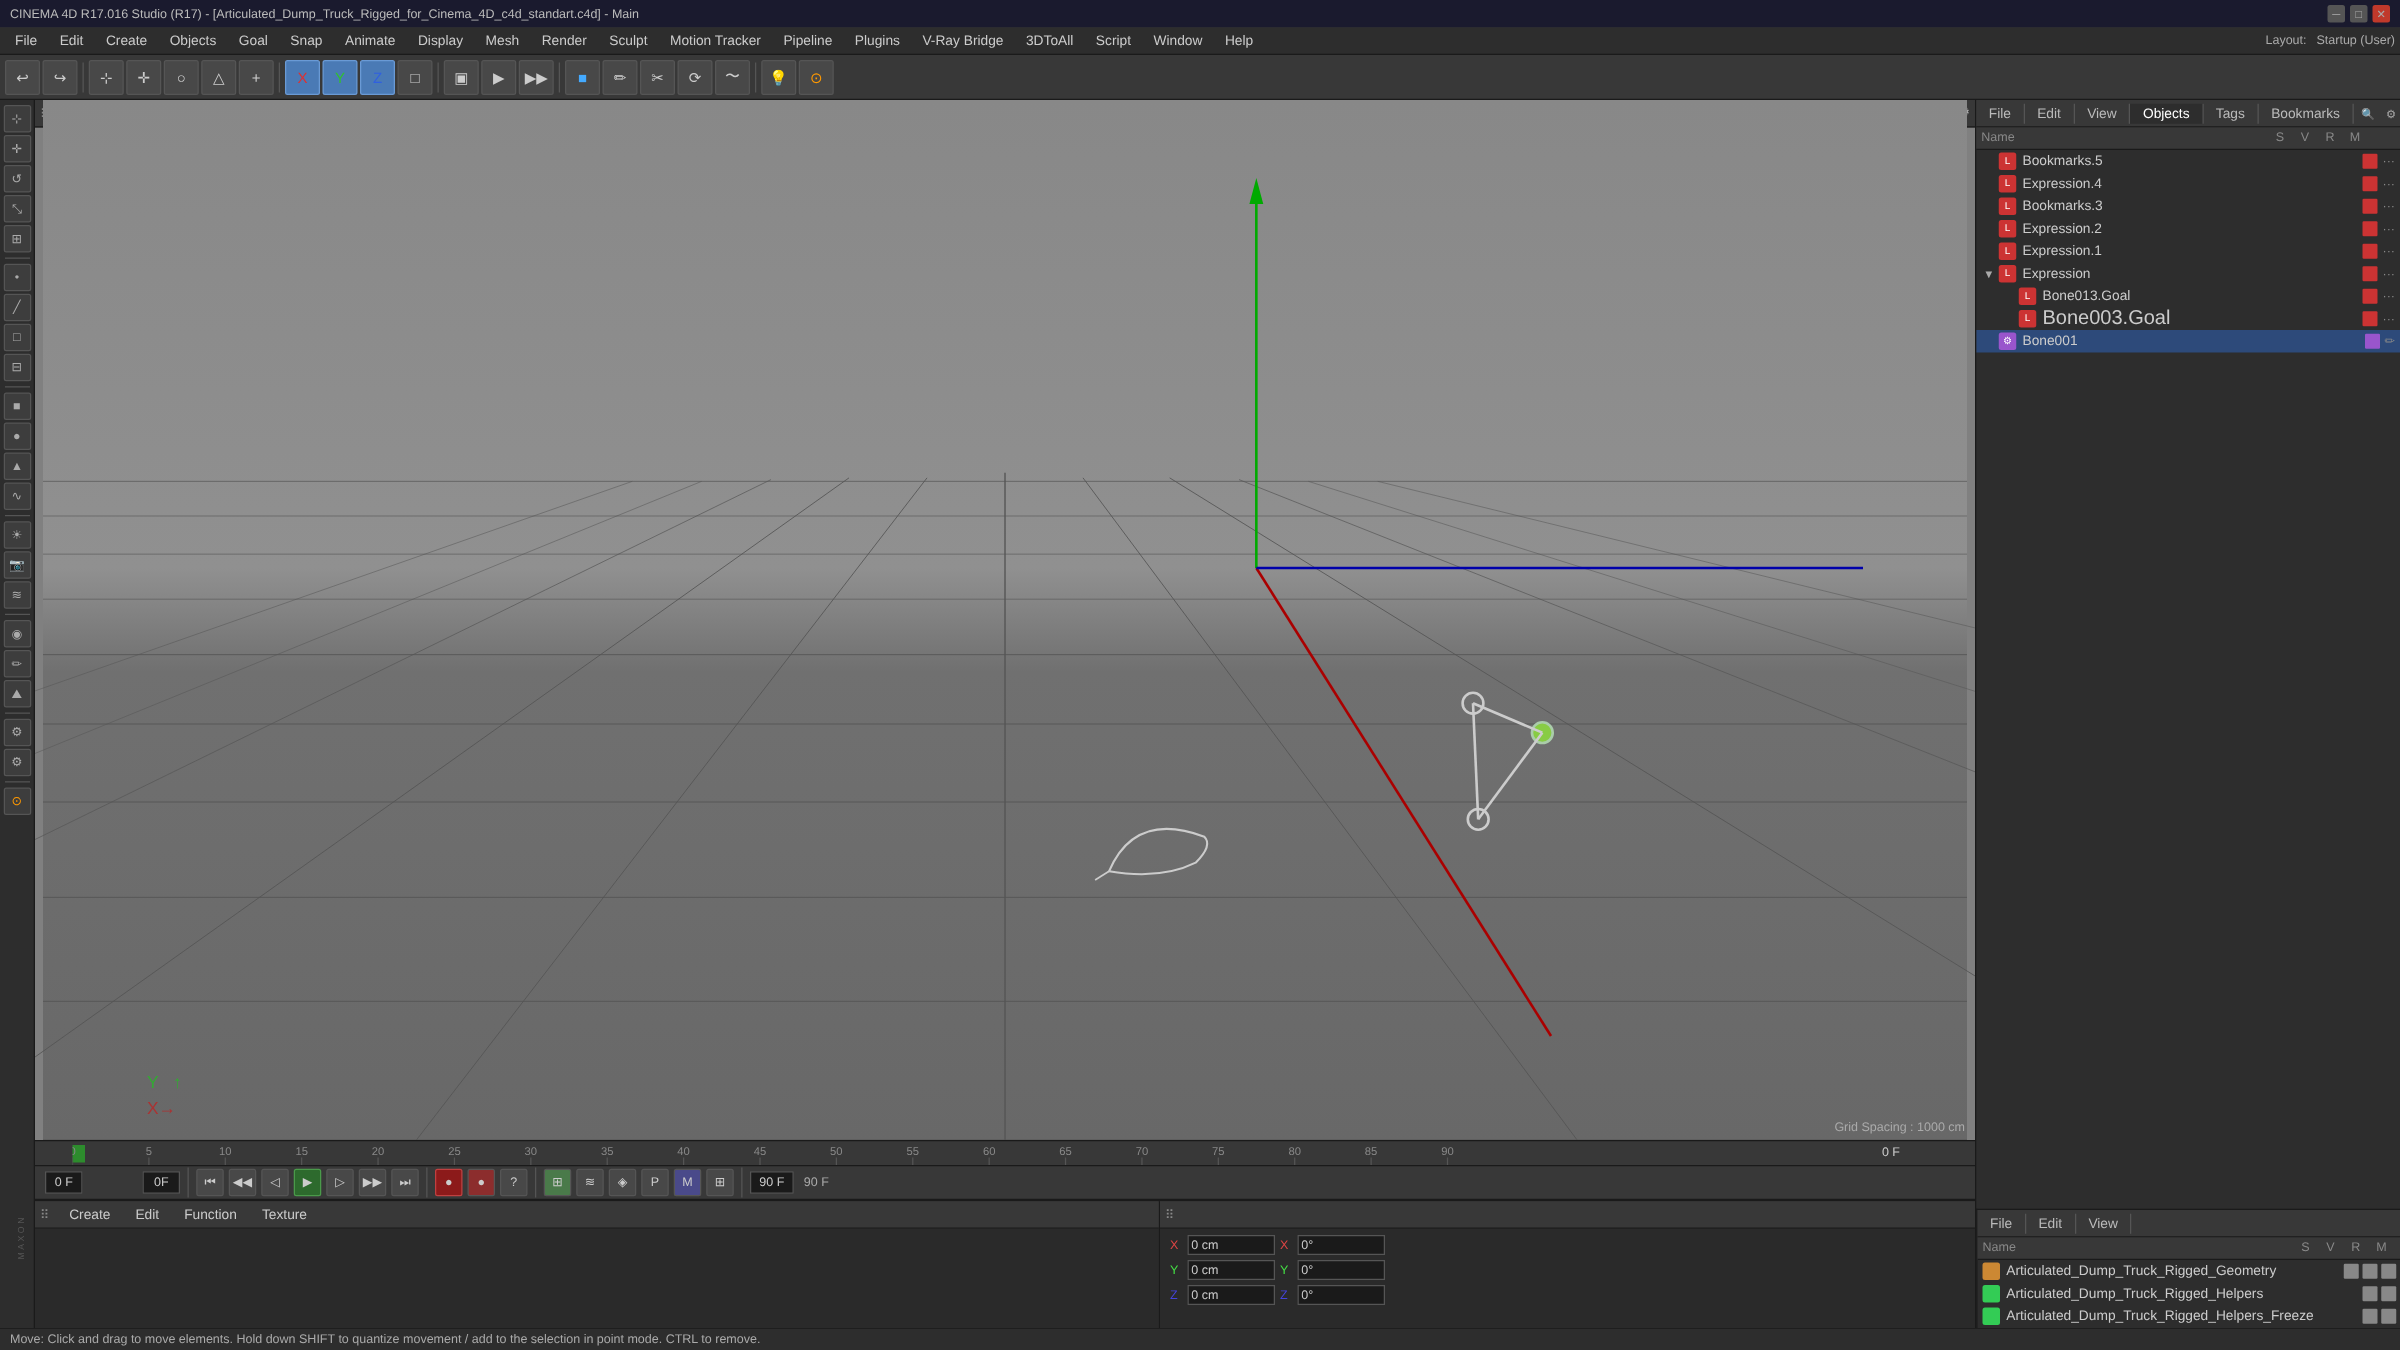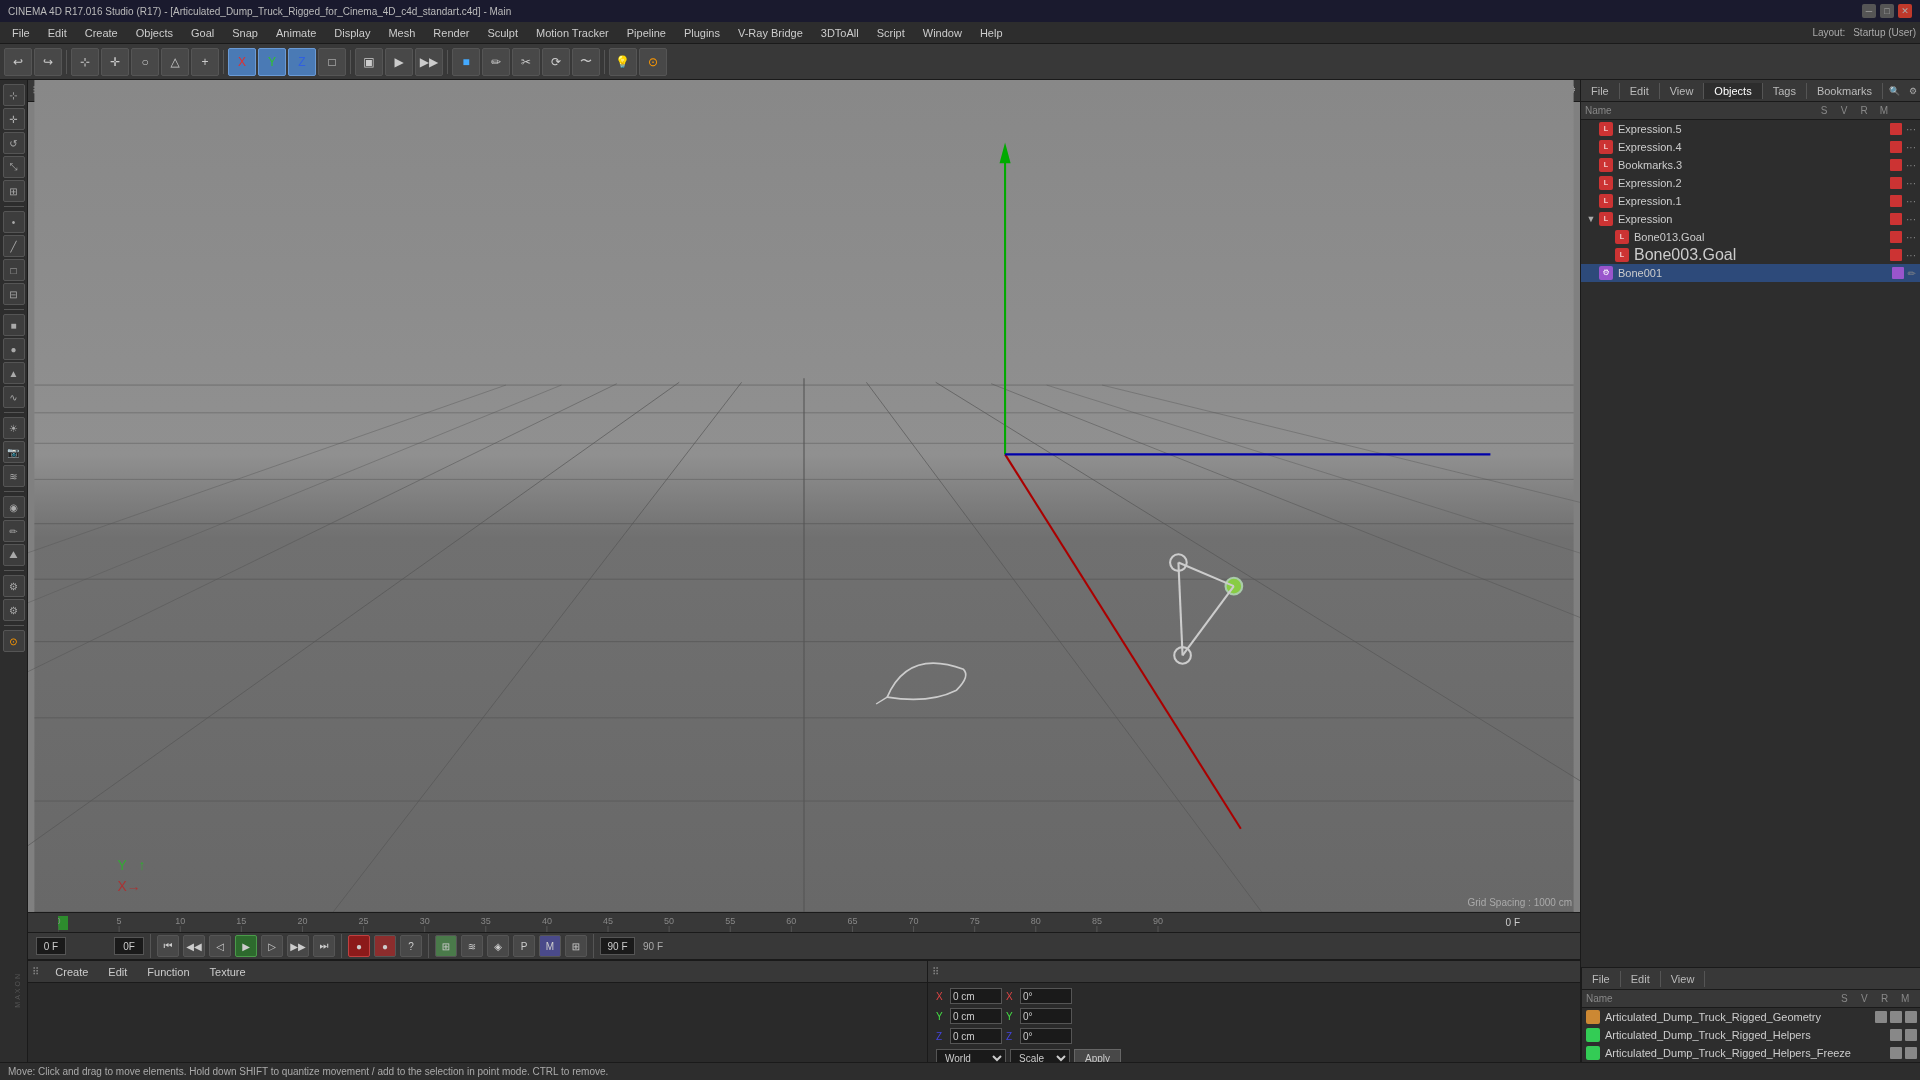--- a/index.html
+++ b/index.html
@@ -119,21 +119,21 @@
     .mat-menu { padding: 2px 8px; cursor: pointer; color: #ccc; font-size: 11px; }
 
     
     #attr-area {
       flex: 1; background: #2a2a2a; display: flex; flex-direction: column;
     }
     #attr-toolbar {
       height: 22px; background: #383838; display: flex; align-items: center; padding: 0 4px; gap: 4px;
       border-bottom: 1px solid #1a1a1a;
     }
-    .attr-input { width: 52px; height: 16px; background: #1a1a1a; border: 1px solid #555; color: #ccc; font-size: 10px; padding: 0 2px; }
+    .attr-input { width: 70px; height: 16px; background: #1a1a1a; border: 1px solid #555; color: #ccc; font-size: 10px; padding: 0 2px; }
 
     
     #right-panel2 {
       width: 340px; background: #2d2d2d; border-left: 1px solid #1a1a1a; display: flex; flex-direction: column;
     }
     #right-panel2-tabs {
       height: 22px; background: #383838; display: flex; align-items: center; border-bottom: 1px solid #1a1a1a;
     }
 
     
@@ -476,31 +476,20 @@
             <input class="attr-input" value="0 cm" style="">
             <span style="color:#44dd44;font-size:10px;width:10px;">Y</span>
             <input class="attr-input" value="0°" style="">
           </div>
           <div class="coord-row" style="display:flex;align-items:center;gap:4px;height:18px;margin-top:2px;">
             <span style="color:#4444dd;font-size:10px;width:10px;">Z</span>
             <input class="attr-input" value="0 cm" style="">
             <span style="color:#4444dd;font-size:10px;width:10px;">Z</span>
             <input class="attr-input" value="0°" style="">
           </div>
-          <div style="display:flex;align-items:center;gap:4px;margin-top:4px;">
-            <select class="dropdown" style="width:70px;">
-              <option>World</option>
-              <option>Object</option>
-              <option>Local</option>
-            </select>
-            <select class="dropdown" style="width:60px;">
-              <option>Scale</option>
-            </select>
-            <button class="apply-btn">Apply</button>
-          </div>
         </div>
       </div>
 
     </div>
 
   </div>
 
   <div id="right-panel">
     <div id="right-panel-tabs">
       <div class="rp-tab">File</div>
@@ -523,21 +512,21 @@
       <span style="width:16px;text-align:center;">R</span>
       <span style="width:16px;text-align:center;">M</span>
       <span style="width:20px;"></span>
     </div>
 
     <div id="rp-content">
 
       <div class="obj-item">
         <span class="obj-expand"> </span>
         <span style="width:14px;height:14px;background:#cc3333;border-radius:2px;margin-right:3px;display:inline-block;font-size:8px;color:#fff;text-align:center;line-height:14px;">L</span>
-        <span style="flex:1;font-size:11px;">Expression.5</span>
+        <span style="flex:1;font-size:11px;">Bookmarks.5</span>
         <span style="width:12px;height:12px;background:#cc3333;border-radius:1px;display:inline-block;margin-right:2px;"></span>
         <span style="color:#888;font-size:10px;">···</span>
       </div>
 
       <div class="obj-item">
         <span class="obj-expand"> </span>
         <span style="width:14px;height:14px;background:#cc3333;border-radius:2px;margin-right:3px;display:inline-block;font-size:8px;color:#fff;text-align:center;line-height:14px;">L</span>
         <span style="flex:1;font-size:11px;">Expression.4</span>
         <span style="width:12px;height:12px;background:#cc3333;border-radius:1px;display:inline-block;margin-right:2px;"></span>
         <span style="color:#888;font-size:10px;">···</span>

